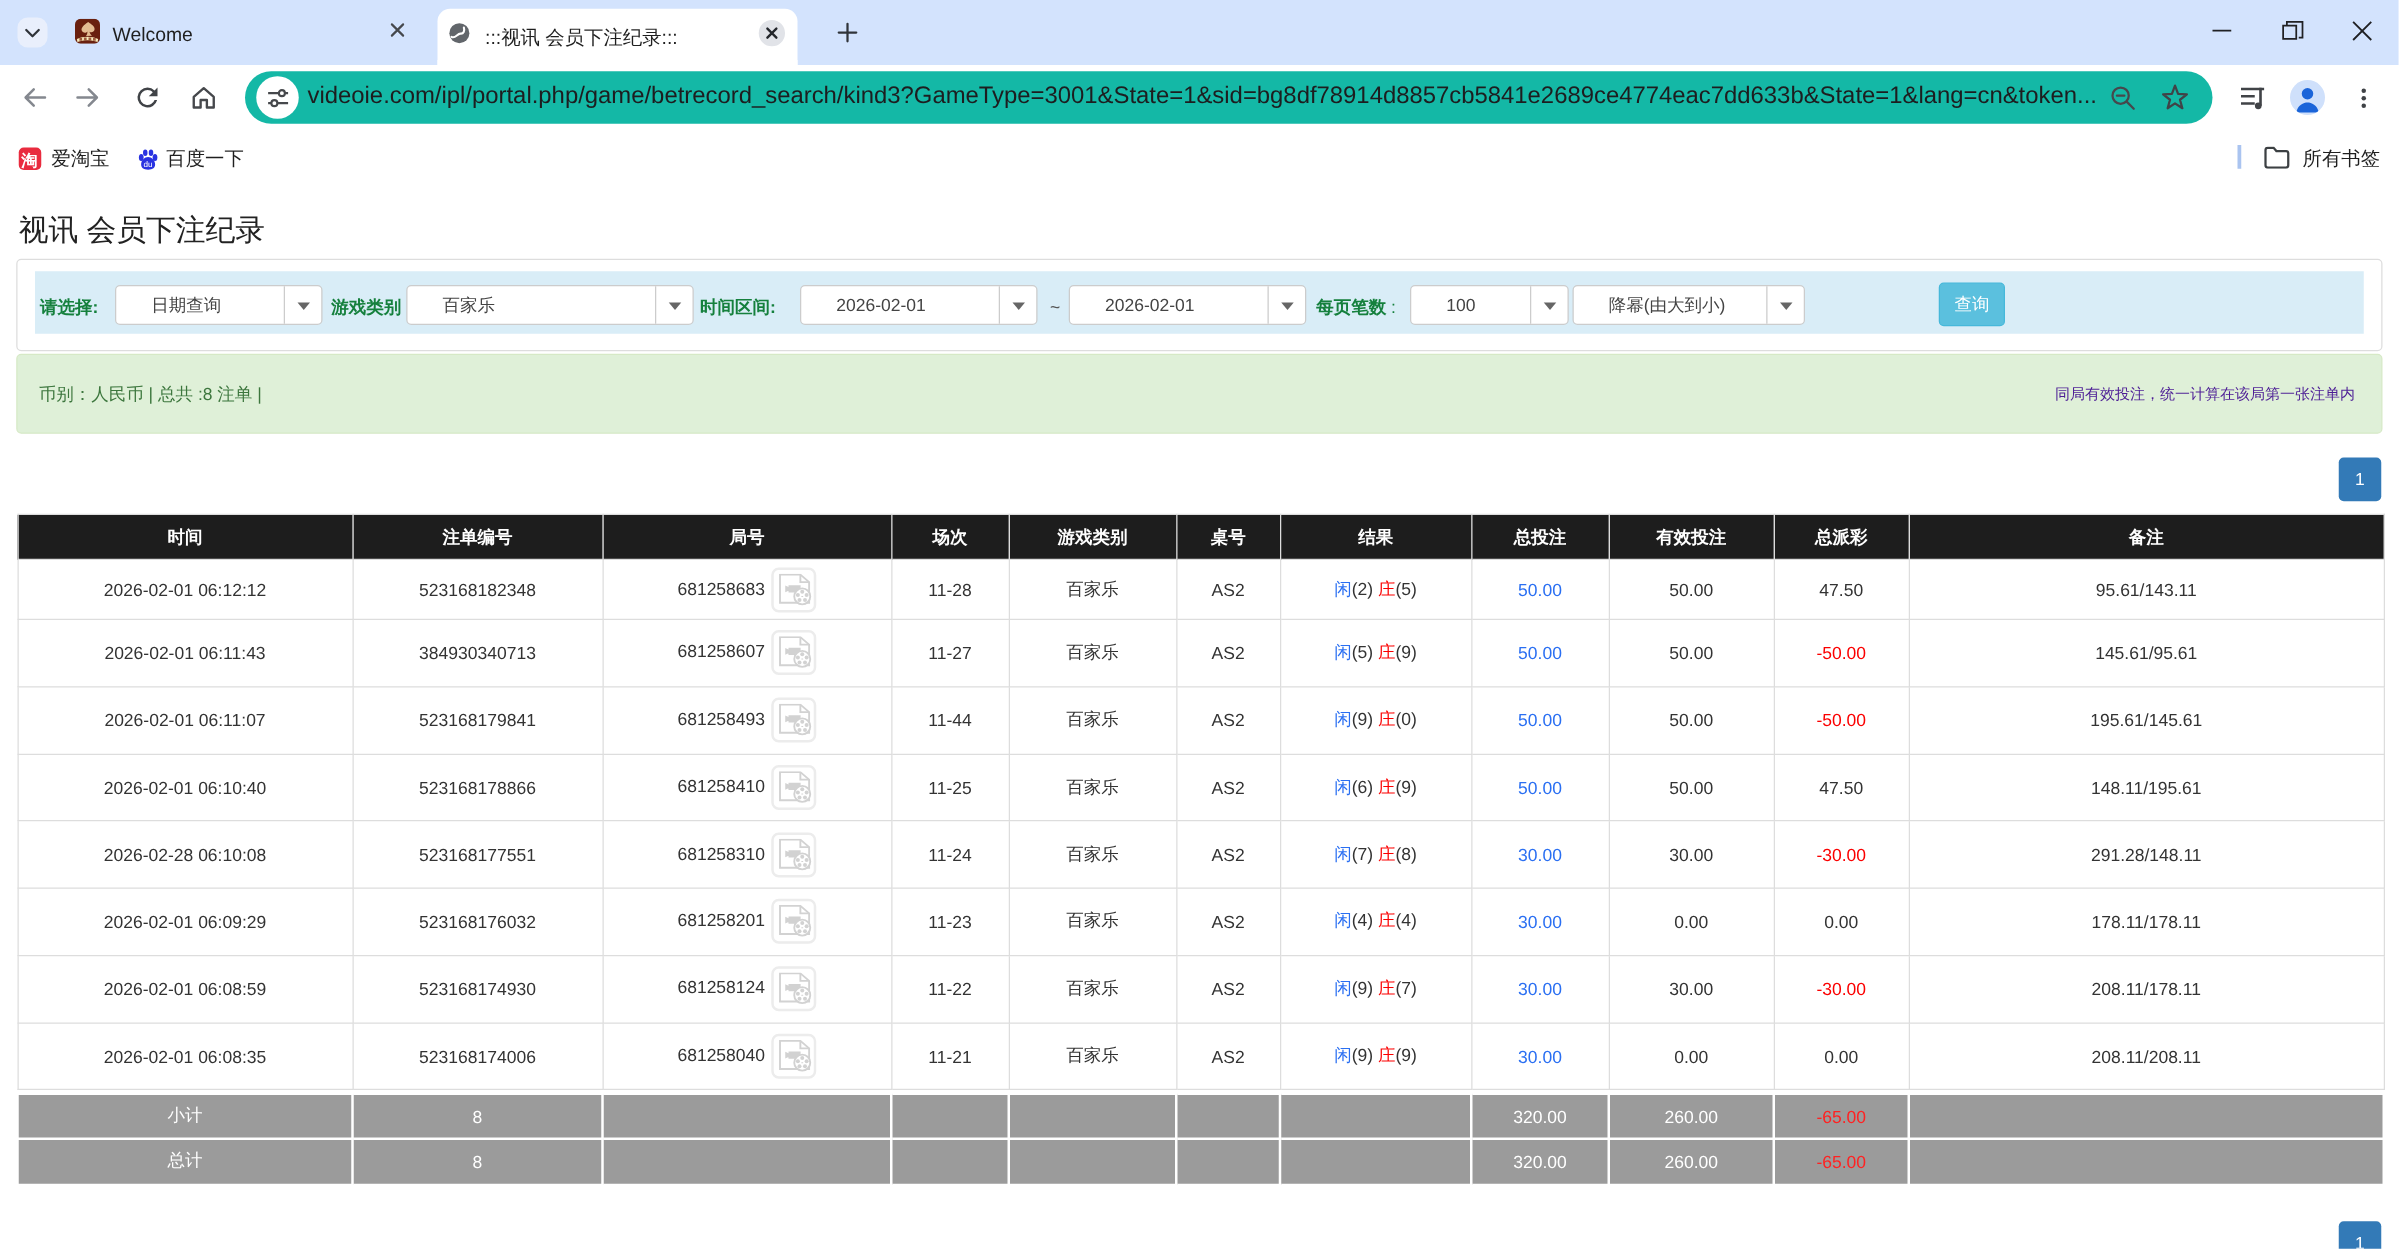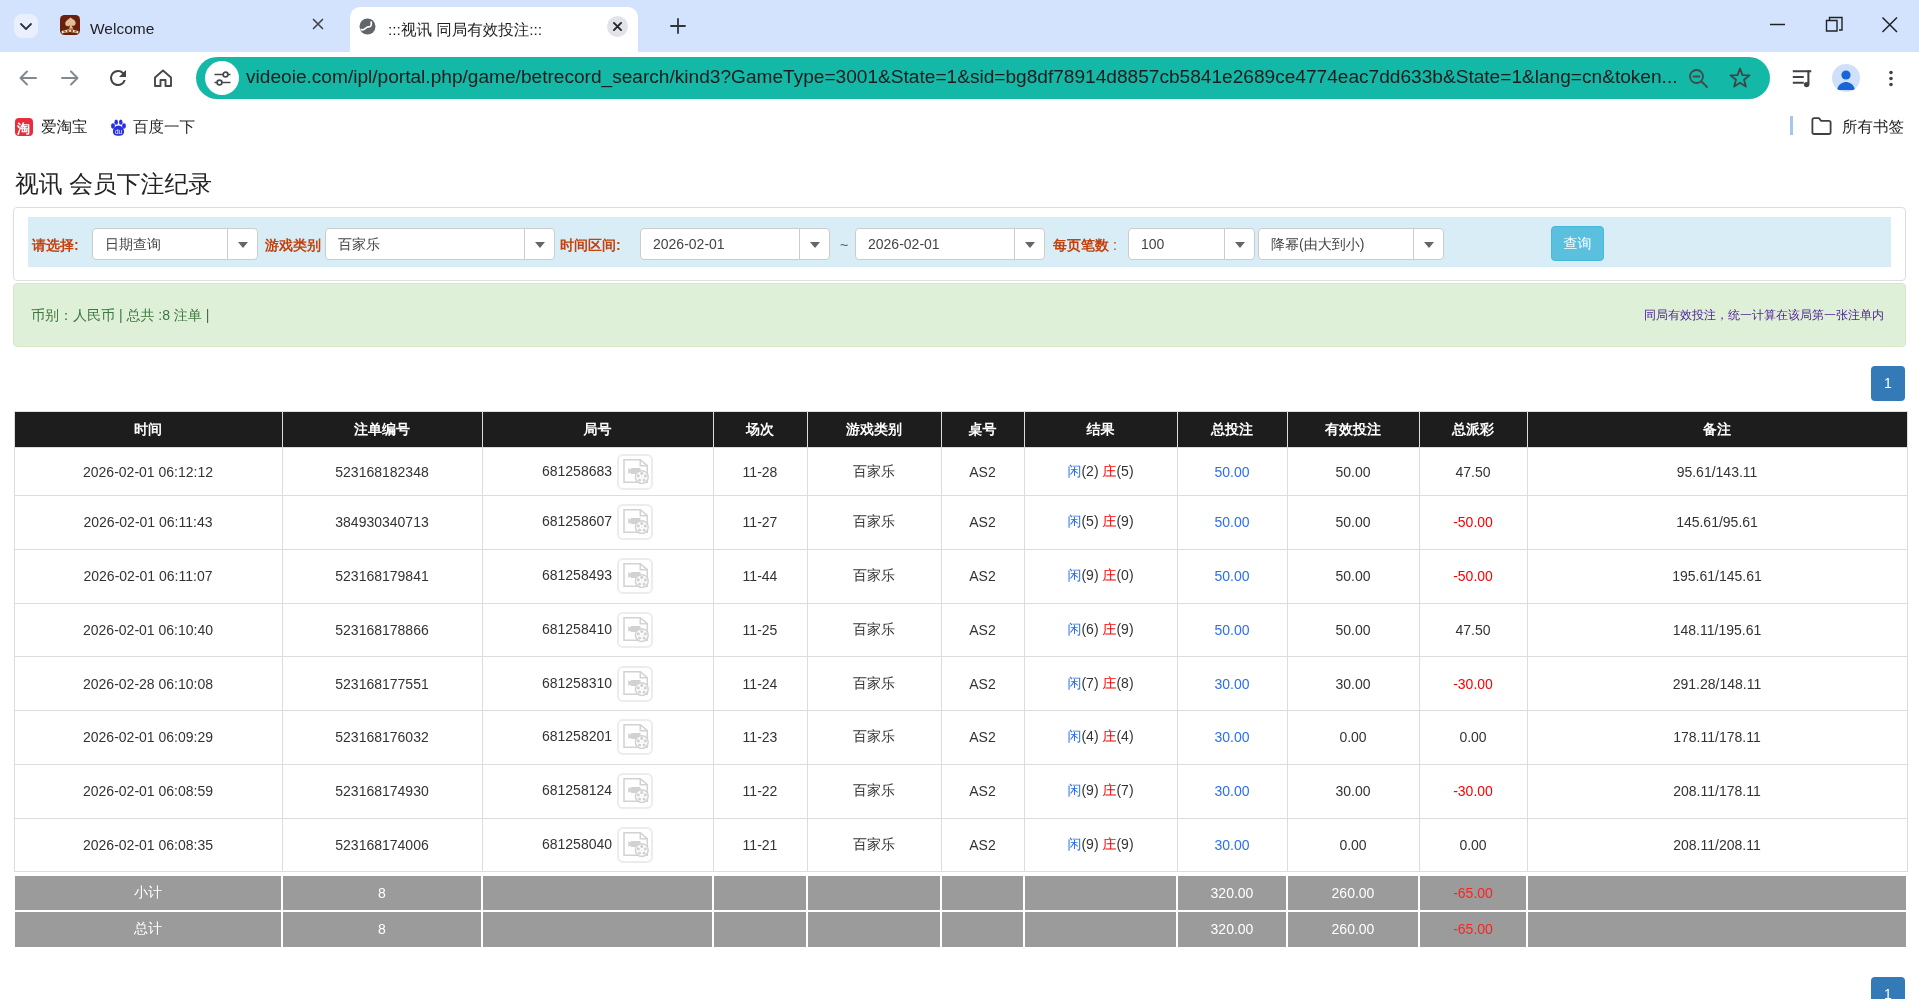--- a/index.html
+++ b/index.html
@@ -29,22 +29,22 @@
 #siteinfo{position:absolute;left:9px;top:4px;width:34px;height:34px;border-radius:50%;background:#fff}
 #url{position:absolute;left:50px;top:9px;font-size:19.1px;color:#1d1d1f;white-space:nowrap}
 
 #bookmarks{position:absolute;left:0;top:105px;width:1919px;height:36px;background:#fff}
 .bmtext{font-size:15.5px;color:#1f1f1f;position:absolute;top:12px;white-space:nowrap}
 
 #page{position:absolute;left:0;top:141px;width:1919px;height:858px;background:#fff}
 #ptitle{position:absolute;left:15px;top:26.5px;font-size:23.8px;color:#222;white-space:nowrap}
 #panel{position:absolute;left:13px;top:66px;width:1893px;height:74px;border:1px solid #ddd;border-radius:4px;background:#fff}
 #fbar{position:absolute;left:14px;top:9px;width:1863px;height:50px;background:#d9edf7}
-.flabel{position:absolute;top:96px;font-size:14px;font-weight:bold;color:#c2410c;white-space:nowrap}
-.fsel{position:absolute;top:87px;height:32px;background:#fff;border:1px solid #ccc;border-radius:4px;font-size:14px;color:#444;line-height:30px;padding-left:12px;white-space:nowrap}
+.flabel{position:absolute;top:96px;font-size:14px;font-weight:bold;color:#15803d;white-space:nowrap}
+.fsel{position:absolute;top:87px;height:32px;background:#fff;border:1px solid #ccc;border-radius:4px;font-size:14px;color:#444;line-height:30px;padding-left:28px;white-space:nowrap}
 .fsel .arr{position:absolute;right:0;top:0;width:30px;height:30px;border-left:1px solid #ccc}
 .fsel .arr:after{content:"";position:absolute;left:10px;top:13px;border:5px solid transparent;border-top:6px solid #666}
 #qbtn{position:absolute;left:1551px;top:85px;width:53px;height:35px;background:#5bc0de;border:1px solid #46b8da;border-radius:4px;color:#fff;font-size:14px;text-align:center;line-height:33px}
 #galert{position:absolute;left:13px;top:142px;width:1893px;height:64px;background:#dff0d8;border:1px solid #d6e9c6;border-radius:4px}
 #galert .lt{position:absolute;left:17px;top:23px;font-size:14px;color:#3c763d}
 #galert .rt{position:absolute;right:21px;top:23px;font-size:12px;color:#4c1d95}
 .pagebtn{position:absolute;left:1871px;width:34px;height:35px;background:#337ab7;border-radius:4px;color:#fff;font-size:14px;text-align:center;line-height:35px}
 
 #btable{position:absolute;left:13px;top:270px;width:1893px;border-collapse:collapse;table-layout:fixed;font-size:14px;color:#333}
 #btable th{background:#1d1d1d;color:#fff;font-weight:bold;height:36px;border:1px solid #ddd;}
@@ -76,21 +76,21 @@
     <span class="ttl">Welcome</span>
     <span class="tclose"><svg width="24" height="24" viewBox="0 0 24 24">
           <path d="M7.5 7.5l9 9M16.5 7.5l-9 9" stroke="#45484d" stroke-width="1.7" stroke-linecap="round"></path>
         </svg></span>
   </div>
   <div class="tab" id="tab2">
     <div class="fav"><svg width="17" height="17" viewBox="0 0 17 17">
           <circle cx="8.5" cy="8.5" r="8" fill="#62666b"></circle>
           <path d="M2.2 11.5c3.2 1.8 4.6-2.9 7.3-2.6 2.3.2 3.4-2.2 2.6-4.8" fill="none" stroke="#fff" stroke-width="1.7" stroke-linecap="round"></path>
         </svg></div>
-    <span class="ttl">:::视讯 同局有效投注:::</span>
+    <span class="ttl">:::视讯 会员下注纪录:::</span>
     <div class="circ"><svg width="21" height="21" viewBox="0 0 21 21">
           <path d="M6.9 6.9l7.2 7.2M14.1 6.9l-7.2 7.2" stroke="#23262b" stroke-width="1.9" stroke-linecap="round"></path>
         </svg></div>
   </div>
   <div class="plusbtn"><svg width="24" height="24" viewBox="0 0 24 24">
         <path d="M12 5v14M5 12h14" stroke="#30343a" stroke-width="1.8" stroke-linecap="round"></path>
       </svg></div>
   <div id="winctl">
     <svg width="150" height="48" viewBox="0 0 150 48">
       <path d="M1 24.5h15" stroke="#202124" stroke-width="1.5"></path>

